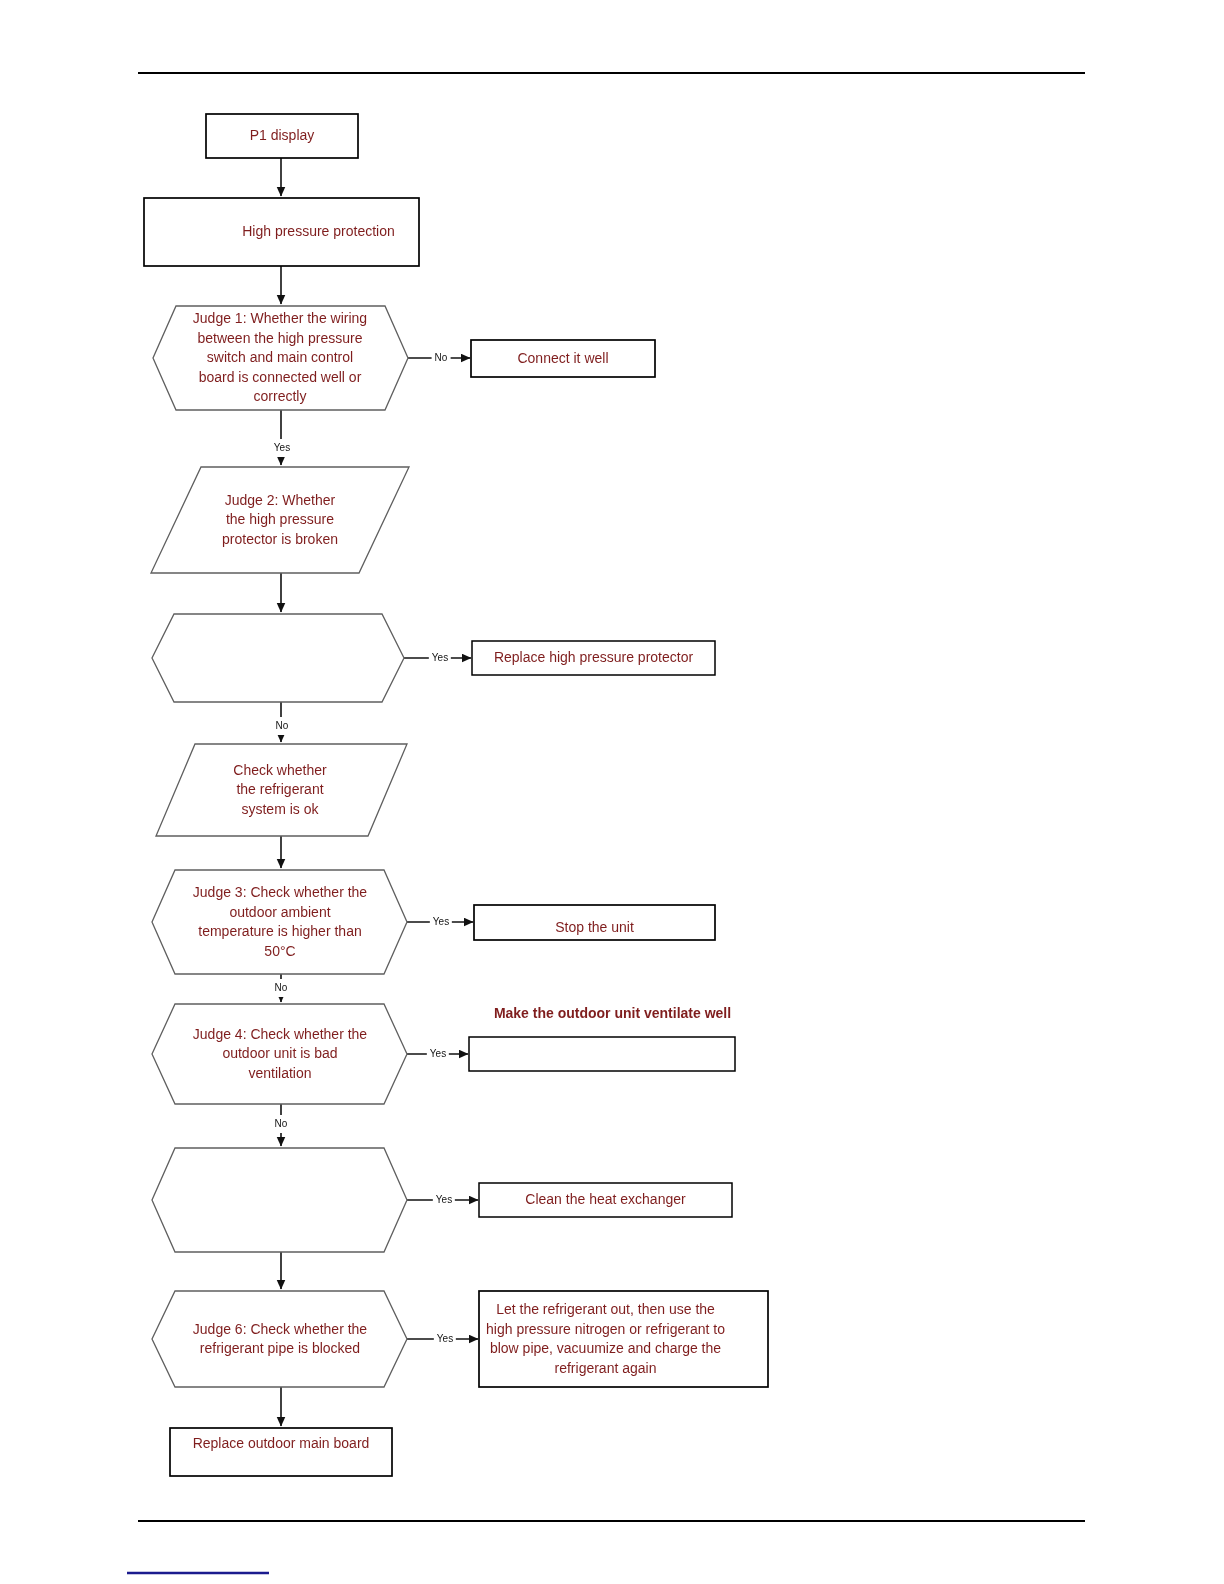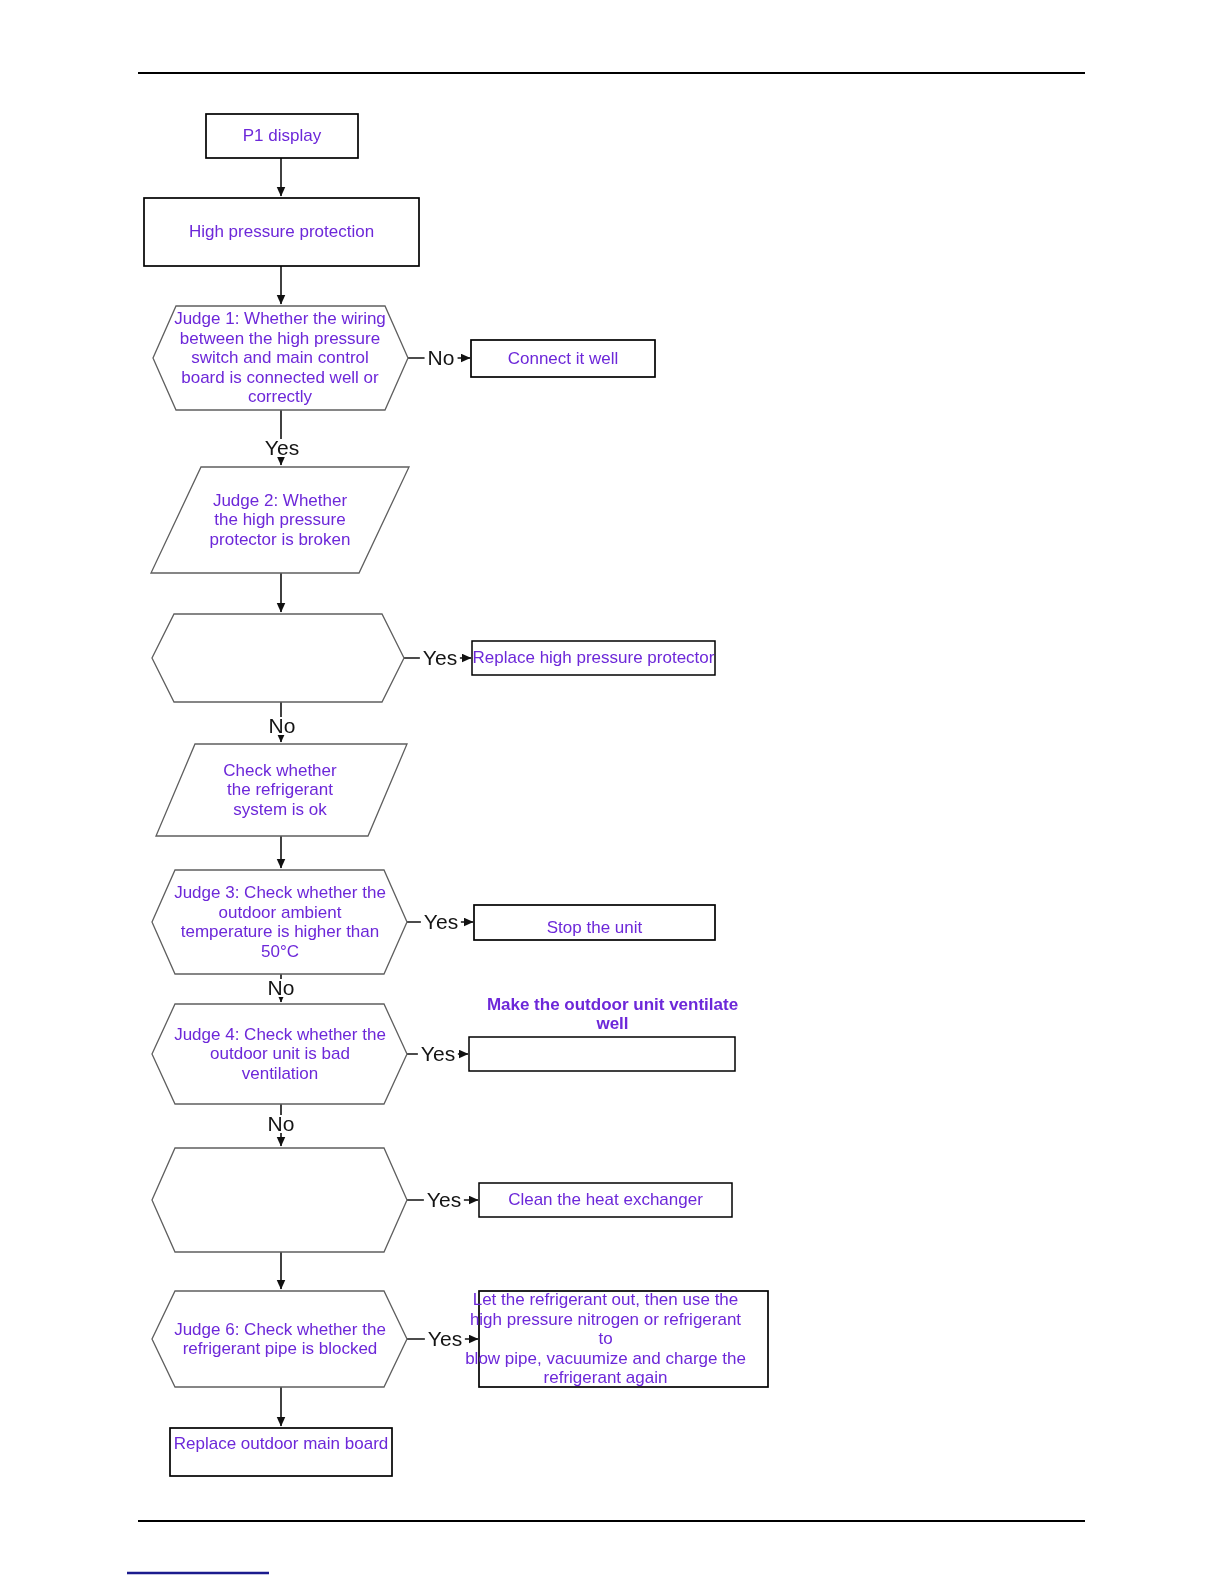--- a/index.html
+++ b/index.html
@@ -10,29 +10,29 @@
     font-family:"Liberation Sans", sans-serif;
     color:#1a1a1a;
     overflow:hidden;
   }
   #chart-svg { position:absolute; left:0; top:0; width:1224px; height:1584px; }
   .node-label {
     position:absolute;
     display:flex; align-items:center; justify-content:center;
     text-align:center;
     white-space:pre-line;
-    font-size:17px; line-height:19.5px;
-    color:#6d28d9;
+    font-size:14px; line-height:19.5px;
+    color:#7f1d1d;
   }
   .edge-label {
     position:absolute;
     transform:translate(-50%,-50%);
     background:#ffffff;
     padding:0 3px;
-    font-size:21px; line-height:18px;
+    font-size:10px; line-height:18px;
     color:#141414;
   }
 </style>
 </head>
 <body>
 
 <div id="page">
 
   <svg id="chart-svg" viewBox="0 0 1224 1584" xmlns="http://www.w3.org/2000/svg">
     <defs>
@@ -78,21 +78,21 @@
     <polygon points="175,870 384,870 407,922 384,974 175,974 152,922" fill="#ffffff" stroke="#5f5f5f" stroke-width="1.3"></polygon>
     <polygon points="175,1004 384,1004 407,1054 384,1104 175,1104 152,1054" fill="#ffffff" stroke="#5f5f5f" stroke-width="1.3"></polygon>
     <polygon points="175,1148 384,1148 407,1200 384,1252 175,1252 152,1200" fill="#ffffff" stroke="#5f5f5f" stroke-width="1.3"></polygon>
     <polygon points="175,1291 384,1291 407,1339 384,1387 175,1387 152,1339" fill="#ffffff" stroke="#5f5f5f" stroke-width="1.3"></polygon>
 
     <polygon points="201,467 409,467 359,573 151,573" fill="#ffffff" stroke="#5f5f5f" stroke-width="1.3"></polygon>
     <polygon points="195,744 407,744 368,836 156,836" fill="#ffffff" stroke="#5f5f5f" stroke-width="1.3"></polygon>
   </svg>
 
   <div class="node-label" style="left:206px; top:114px; width:152px; height:44px;">P1 display</div>
-  <div class="node-label" style="left:144px; top:198px; width:275px; height:68px;">High pressure protection</div>
+  <div class="node-label" style="left:144px; top:198px; width:275px; height:68px;padding-left:37px;">High pressure protection</div>
   <div class="node-label" style="left:160px; top:306px; width:240px; height:104px;">Judge 1: Whether the wiring
 between the high pressure
 switch and main control
 board is connected well or
 correctly</div>
   <div class="node-label" style="left:471px; top:340px; width:184px; height:37px;">Connect it well</div>
   <div class="node-label" style="left:160px; top:467px; width:240px; height:106px;">Judge 2: Whether
 the high pressure
 protector is broken</div>
   <div class="node-label" style="left:472px; top:641px; width:243px; height:34px;">Replace high pressure protector</div>

